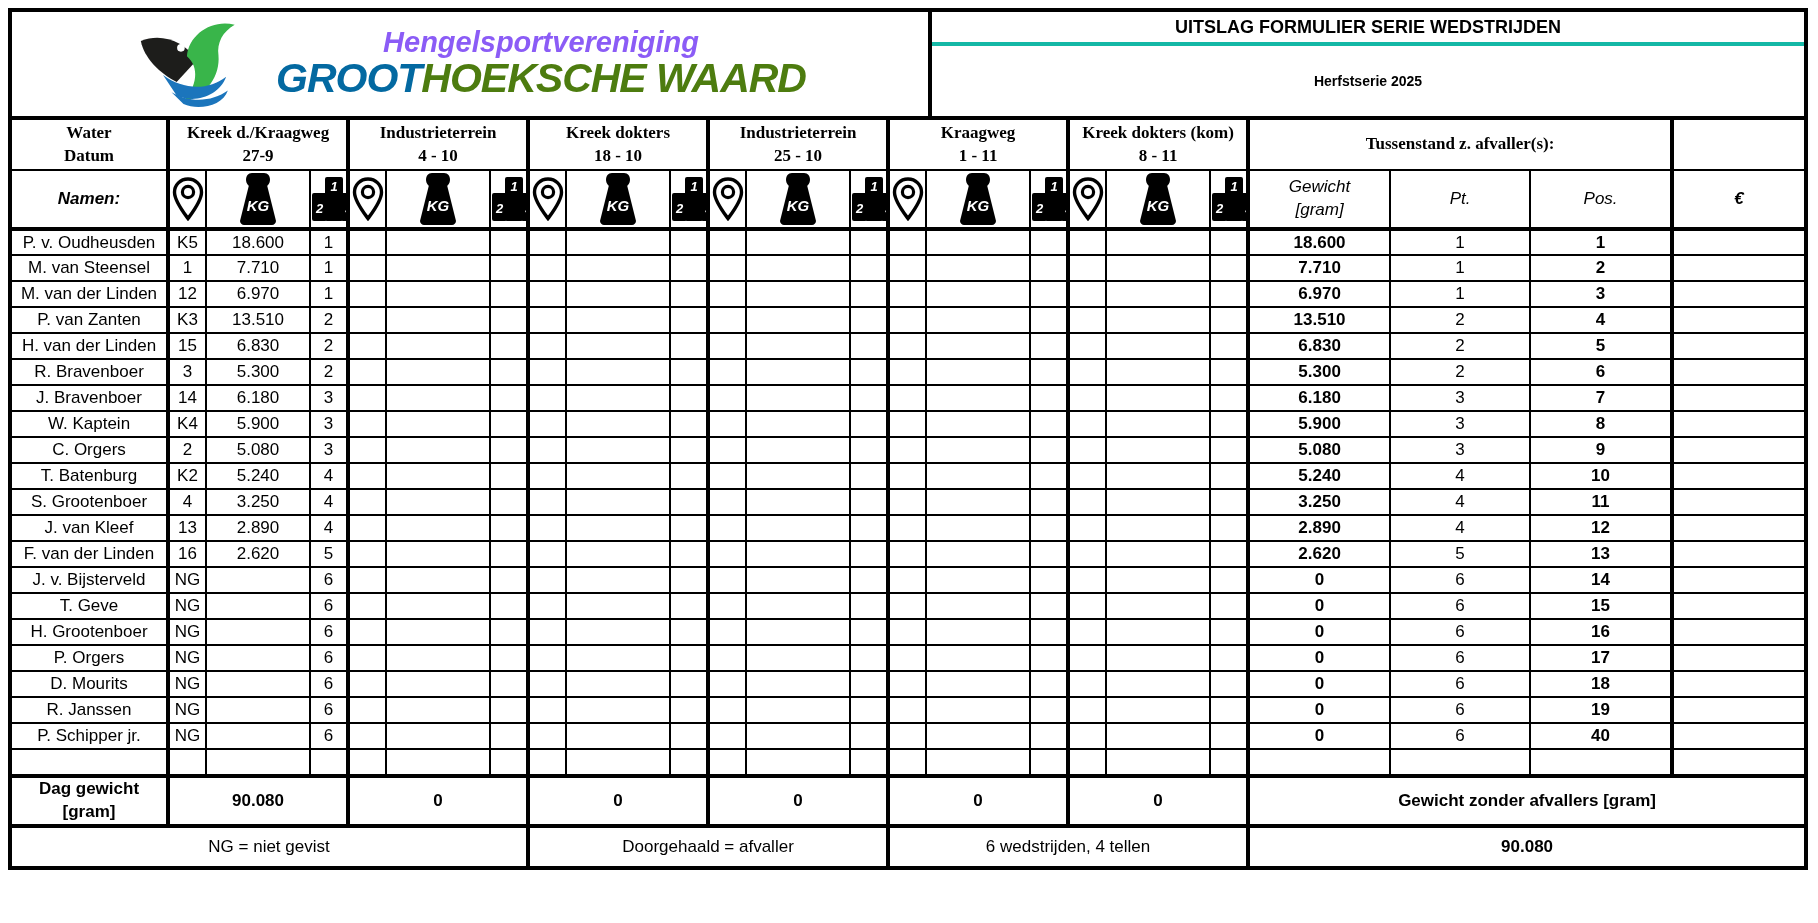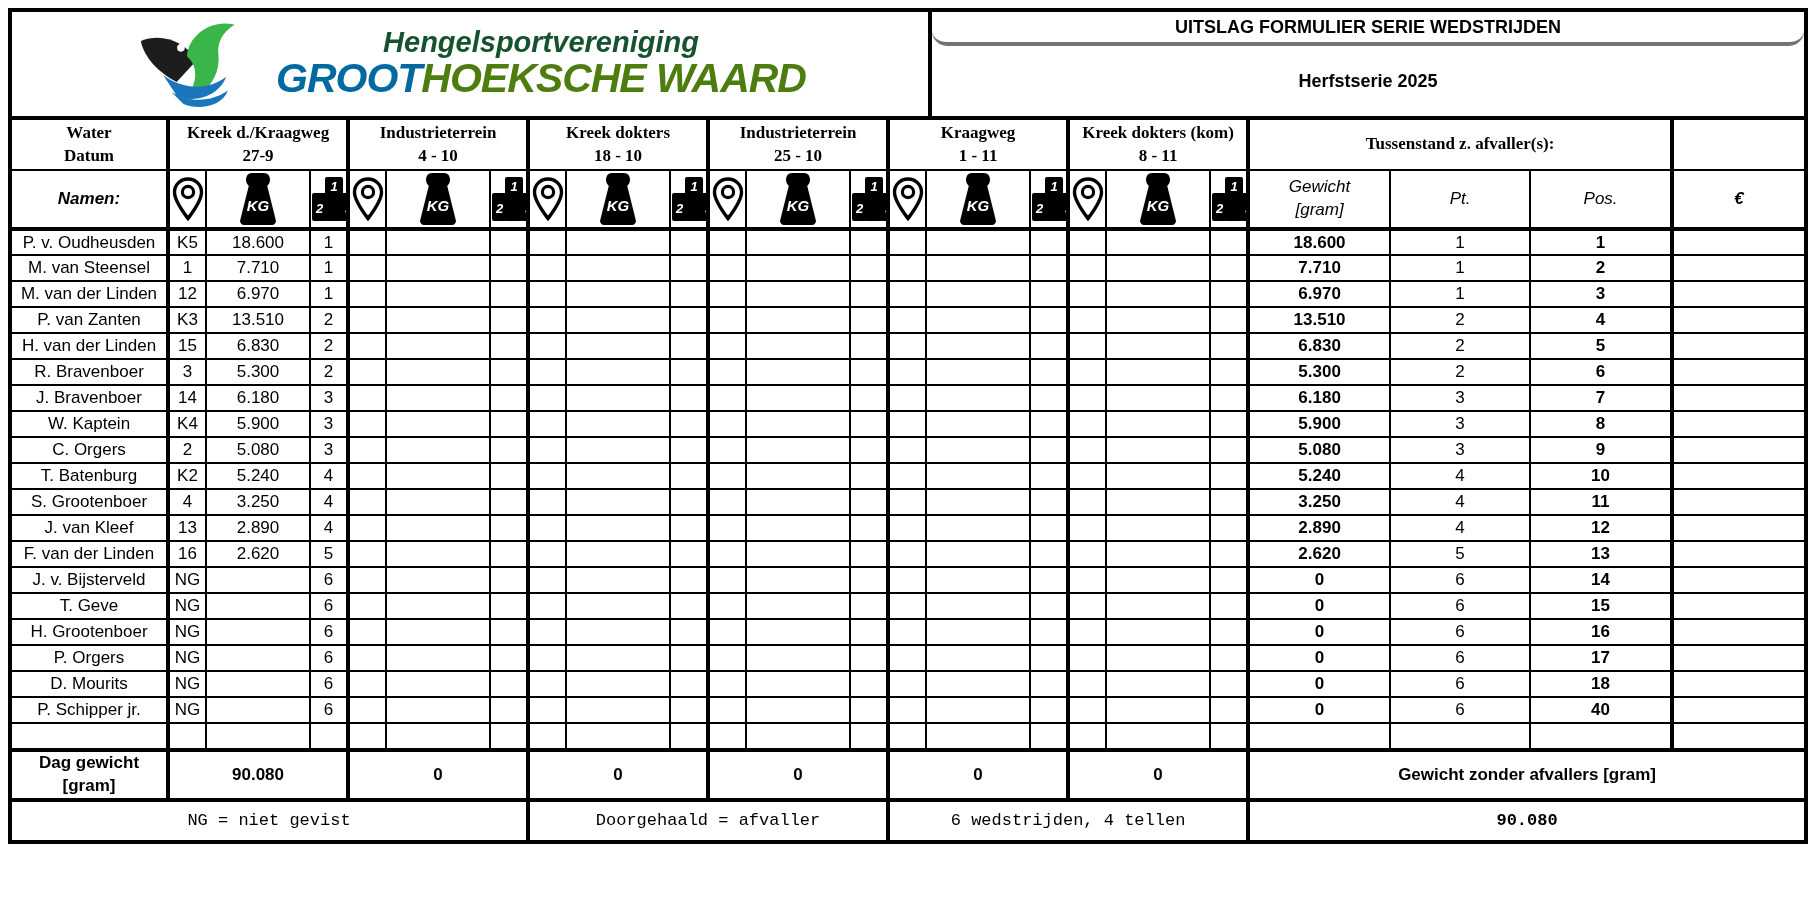--- a/index.html
+++ b/index.html
@@ -3,43 +3,43 @@
 <meta charset="utf-8">
 <style>
   html,body{margin:0;padding:0;background:#fff;}
   body{width:1818px;height:923px;position:relative;font-family:"Liberation Sans",sans-serif;color:#000;}
   .sheet{position:absolute;left:8px;top:8px;width:1800px;}
 
   
   .top-band{display:flex;height:108px;border:4px solid #000;border-bottom:none;box-sizing:border-box;}
   .logo-cell{width:916px;display:flex;align-items:center;justify-content:center;gap:14px;box-sizing:border-box;}
   .logo-text{display:flex;flex-direction:column;line-height:1.02;}
-  .logo-small{font-style:italic;font-weight:600;font-size:29px;color:#14532d;letter-spacing:0px;align-self:center;}
+  .logo-small{font-style:italic;font-weight:600;font-size:29px;color:#8b5cf6;letter-spacing:0px;align-self:center;}
   .logo-big{font-style:italic;font-weight:bold;font-size:41px;letter-spacing:-1px;white-space:nowrap;}
   .logo-green{color:#0369a1;margin-top:41px;}
   .logo-blue{color:#4d7c0f;margin-left:0;}
   .title-panel{flex:1;border-left:4px solid #000;display:flex;flex-direction:column;box-sizing:border-box;}
-  .title-row{height:34px;border-bottom:4px solid #737373;display:flex;align-items:center;justify-content:center;font-weight:bold;font-size:18px;box-sizing:border-box;border-radius:15px;}
-  .subtitle-row{flex:1;display:flex;align-items:center;justify-content:center;font-weight:bold;font-size:18px;}
+  .title-row{height:34px;border-bottom:4px solid #14b8a6;display:flex;align-items:center;justify-content:center;font-weight:bold;font-size:18px;box-sizing:border-box;}
+  .subtitle-row{flex:1;display:flex;align-items:center;justify-content:center;font-weight:bold;font-size:14px;}
 
   
   table{border-collapse:collapse;table-layout:fixed;width:1800px;}
   table{border:4px solid #000;}
   td{border:2px solid #000;text-align:center;vertical-align:middle;font-size:17px;padding:0;overflow:hidden;white-space:nowrap;}
   .bl4{border-left-width:4px;}
   .bt4{border-top-width:4px;}
   .bb4{border-bottom-width:4px;}
   .b{font-weight:bold;}
   .hdr{font-weight:bold;font-size:17px;line-height:1.35;}
   tr.h1{height:52px;font-family:Liberation Serif, serif;}
   tr.h2{height:58px;font-style:italic;}
   tr.r{height:26px;}
   tr.empty-r{height:27px;}
   tr.dag{height:46px;}
-  tr.foot{height:42px;font-family:Liberation Mono, monospace;}
+  tr.foot{height:42px;}
   .two-line{line-height:1.35;}
   .icon-cell svg{display:block;margin:0 auto;}
 </style>
 </head>
 <body>
 
 <div class="sheet">
 
   <div class="top-band">
     <div class="logo-cell">
@@ -719,20 +719,45 @@
           <td></td>
           <td class="bl4"></td>
           <td></td>
           <td></td>
           <td class="bl4 b">0</td>
           <td>6</td>
           <td class="b">18</td>
           <td class="bl4"></td>
         </tr>
         <tr class="r">
+          <td>R. Janssen</td>
+          <td class="bl4">NG</td>
+          <td></td>
+          <td>6</td>
+          <td class="bl4"></td>
+          <td></td>
+          <td></td>
+          <td class="bl4"></td>
+          <td></td>
+          <td></td>
+          <td class="bl4"></td>
+          <td></td>
+          <td></td>
+          <td class="bl4"></td>
+          <td></td>
+          <td></td>
+          <td class="bl4"></td>
+          <td></td>
+          <td></td>
+          <td class="bl4 b">0</td>
+          <td>6</td>
+          <td class="b">19</td>
+          <td class="bl4"></td>
+        </tr>
+        <tr class="r">
           <td>P. Schipper jr.</td>
           <td class="bl4">NG</td>
           <td></td>
           <td>6</td>
           <td class="bl4"></td>
           <td></td>
           <td></td>
           <td class="bl4"></td>
           <td></td>
           <td></td>

